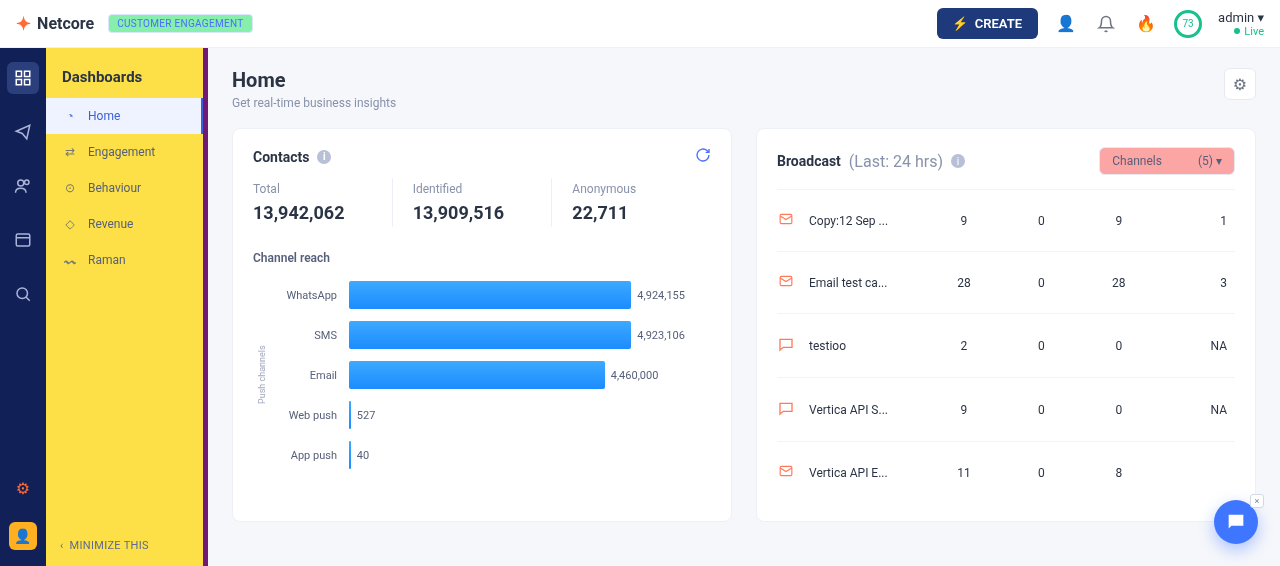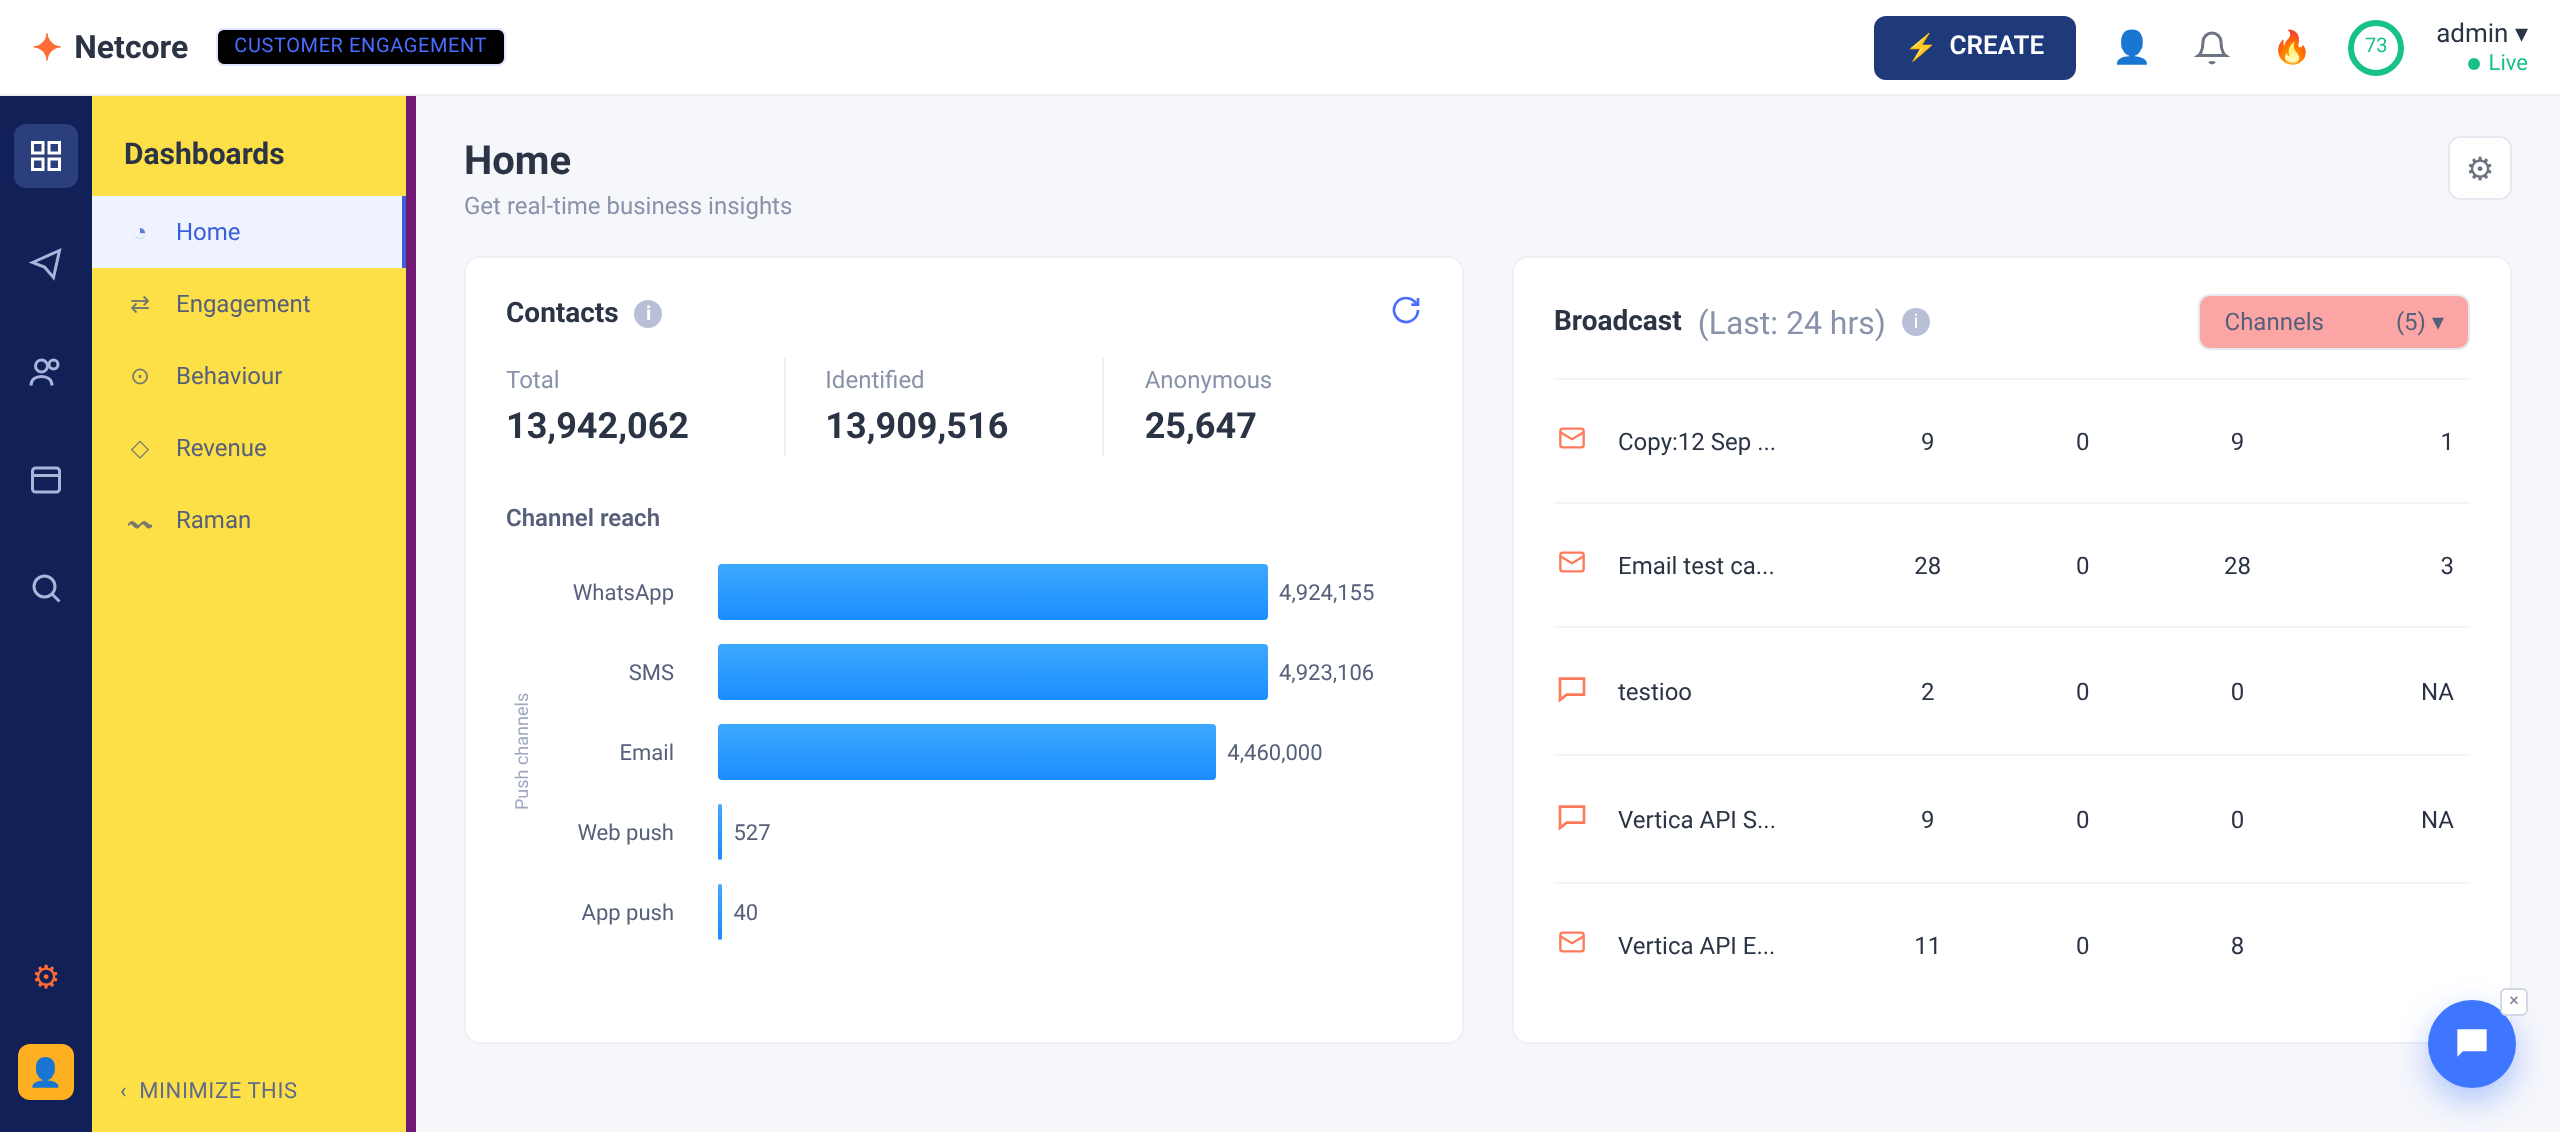--- a/index.html
+++ b/index.html
@@ -1,20 +1,20 @@
 <!DOCTYPE html>
 <html><head>
 <meta charset="utf-8">
 <style>
 *{box-sizing:border-box;margin:0;padding:0;font-family:-apple-system,BlinkMacSystemFont,"Segoe UI",Roboto,Arial,sans-serif}
 body{background:#f6f7fb;color:#2b3445;width:1280px;height:566px;overflow:hidden}
 .topbar{height:48px;background:#fff;display:flex;align-items:center;padding:0 16px;border-bottom:1px solid #edf0f5}
 .logo{display:flex;align-items:center;gap:6px;font-weight:700;font-size:16px;color:#2b3445}
 .logo-mark{color:#ff6b35;font-size:18px;font-weight:800}
-.badge-customer{font-size:10px;color:#4a6dff;background:#000000;border:1px solid #dde6ff;border-radius:4px;padding:3px 8px;margin-left:14px;letter-spacing:.3px}
+.badge-customer{font-size:10px;color:#4a6dff;background:#86efac;border:1px solid #dde6ff;border-radius:4px;padding:3px 8px;margin-left:14px;letter-spacing:.3px}
 .topbar-right{margin-left:auto;display:flex;align-items:center;gap:16px}
 .btn-create{background:#1f3a7a;color:#fff;border:none;border-radius:6px;padding:8px 16px;font-size:13px;font-weight:600;display:flex;align-items:center;gap:6px;cursor:pointer}
 .icon-btn{width:24px;height:24px;display:flex;align-items:center;justify-content:center;color:#6b7480;cursor:pointer}
 .flame{color:#ff7a59}
 .circle-stat{width:28px;height:28px;border-radius:50%;border:3px solid #18c08b;display:flex;align-items:center;justify-content:center;font-size:10px;color:#18c08b;background:#fff;position:relative}
 .admin-box{text-align:right}
 .admin-name{font-size:13px;color:#2b3445}
 .admin-live{font-size:11px;color:#18c08b;display:flex;align-items:center;justify-content:flex-end;gap:4px}
 .admin-live::before{content:'';width:6px;height:6px;background:#18c08b;border-radius:50%}
 .app-body{display:flex;height:518px}
@@ -42,21 +42,21 @@
 .refresh-icon{margin-left:auto;color:#4a6dff;cursor:pointer}
 .stats-row{display:flex;margin-top:12px}
 .stat{flex:1;padding:4px 20px 4px 0}
 .stat+.stat{border-left:1px solid #edf0f5;padding-left:20px}
 .stat-label{font-size:12px;color:#8892aa}
 .stat-value{font-size:18px;font-weight:700;color:#2b3445;margin-top:6px}
 .chart-title{font-size:12px;font-weight:600;color:#57607a;margin-top:24px}
 .chart-area{display:flex;margin-top:10px}
 .chart-y{writing-mode:vertical-rl;transform:rotate(180deg);font-size:9px;color:#a0a8bf;text-align:center;padding-right:4px}
 .chart-body{flex:1}
-.bar-row{display:flex;align-items:center;height:40px;gap:22px}
+.bar-row{display:flex;align-items:center;height:40px;gap:12px}
 .bar-label{width:70px;text-align:right;font-size:11px;color:#57607a}
 .bar-track{flex:1;display:flex;align-items:center;gap:6px}
 .bar-fill{height:28px;background:linear-gradient(180deg,#3da9ff,#1b8cff);border-radius:2px}
 .bar-value{font-size:11px;color:#57607a}
 .broadcast-head{display:flex;align-items:center;gap:8px}
 .broadcast-period{font-size:16px;color:#8892aa}
 .channel-pill{margin-left:auto;display:flex;align-items:center;gap:36px;background:#fca5a5;border:1px solid #e6e9f0;border-radius:6px;padding:6px 12px;font-size:12px;color:#57607a;cursor:pointer}
 .table{margin-top:14px}
 .table-head,.table-row{display:grid;grid-template-columns:32px 1.5fr 1fr 1fr 1fr 1fr;align-items:center;font-size:12px}
 .table-head{color:#8892aa;padding:8px 0}
@@ -191,21 +191,21 @@
           <div class="stat">
             <div class="stat-label">Total</div>
             <div class="stat-value">13,942,062</div>
           </div>
           <div class="stat">
             <div class="stat-label">Identified</div>
             <div class="stat-value">13,909,516</div>
           </div>
           <div class="stat">
             <div class="stat-label">Anonymous</div>
-            <div class="stat-value">25,647</div>
+            <div class="stat-value">22,711</div>
           </div>
         </div>
         <div class="chart-title">Channel reach</div>
         <div class="chart-area">
           <div class="chart-y">Push channels</div>
           <div class="chart-body" id="chart-body">
               <div class="bar-row">
                 <span class="bar-label">WhatsApp</span>
                 <div class="bar-track">
                   <div class="bar-fill" style="width:78%"></div>

